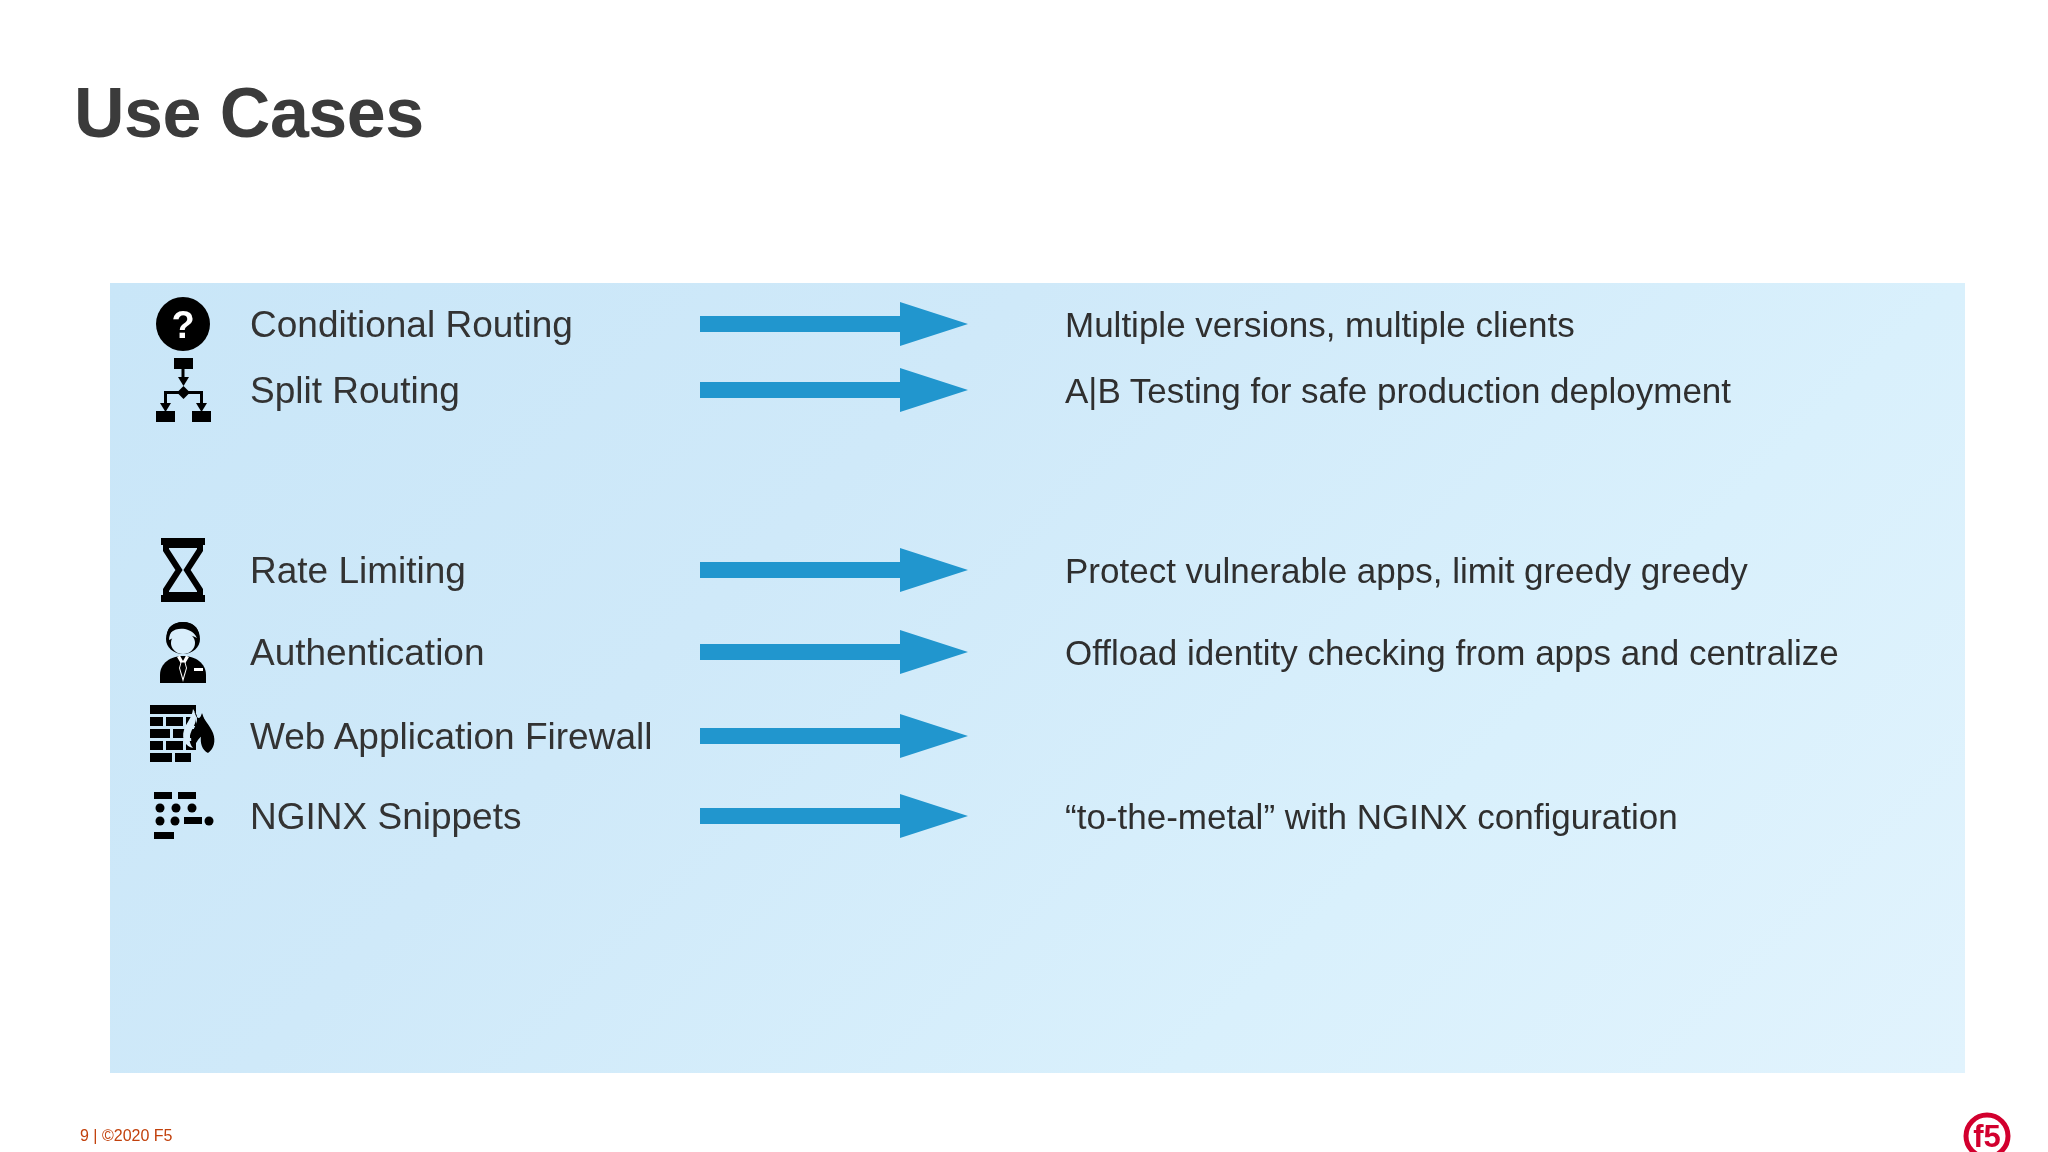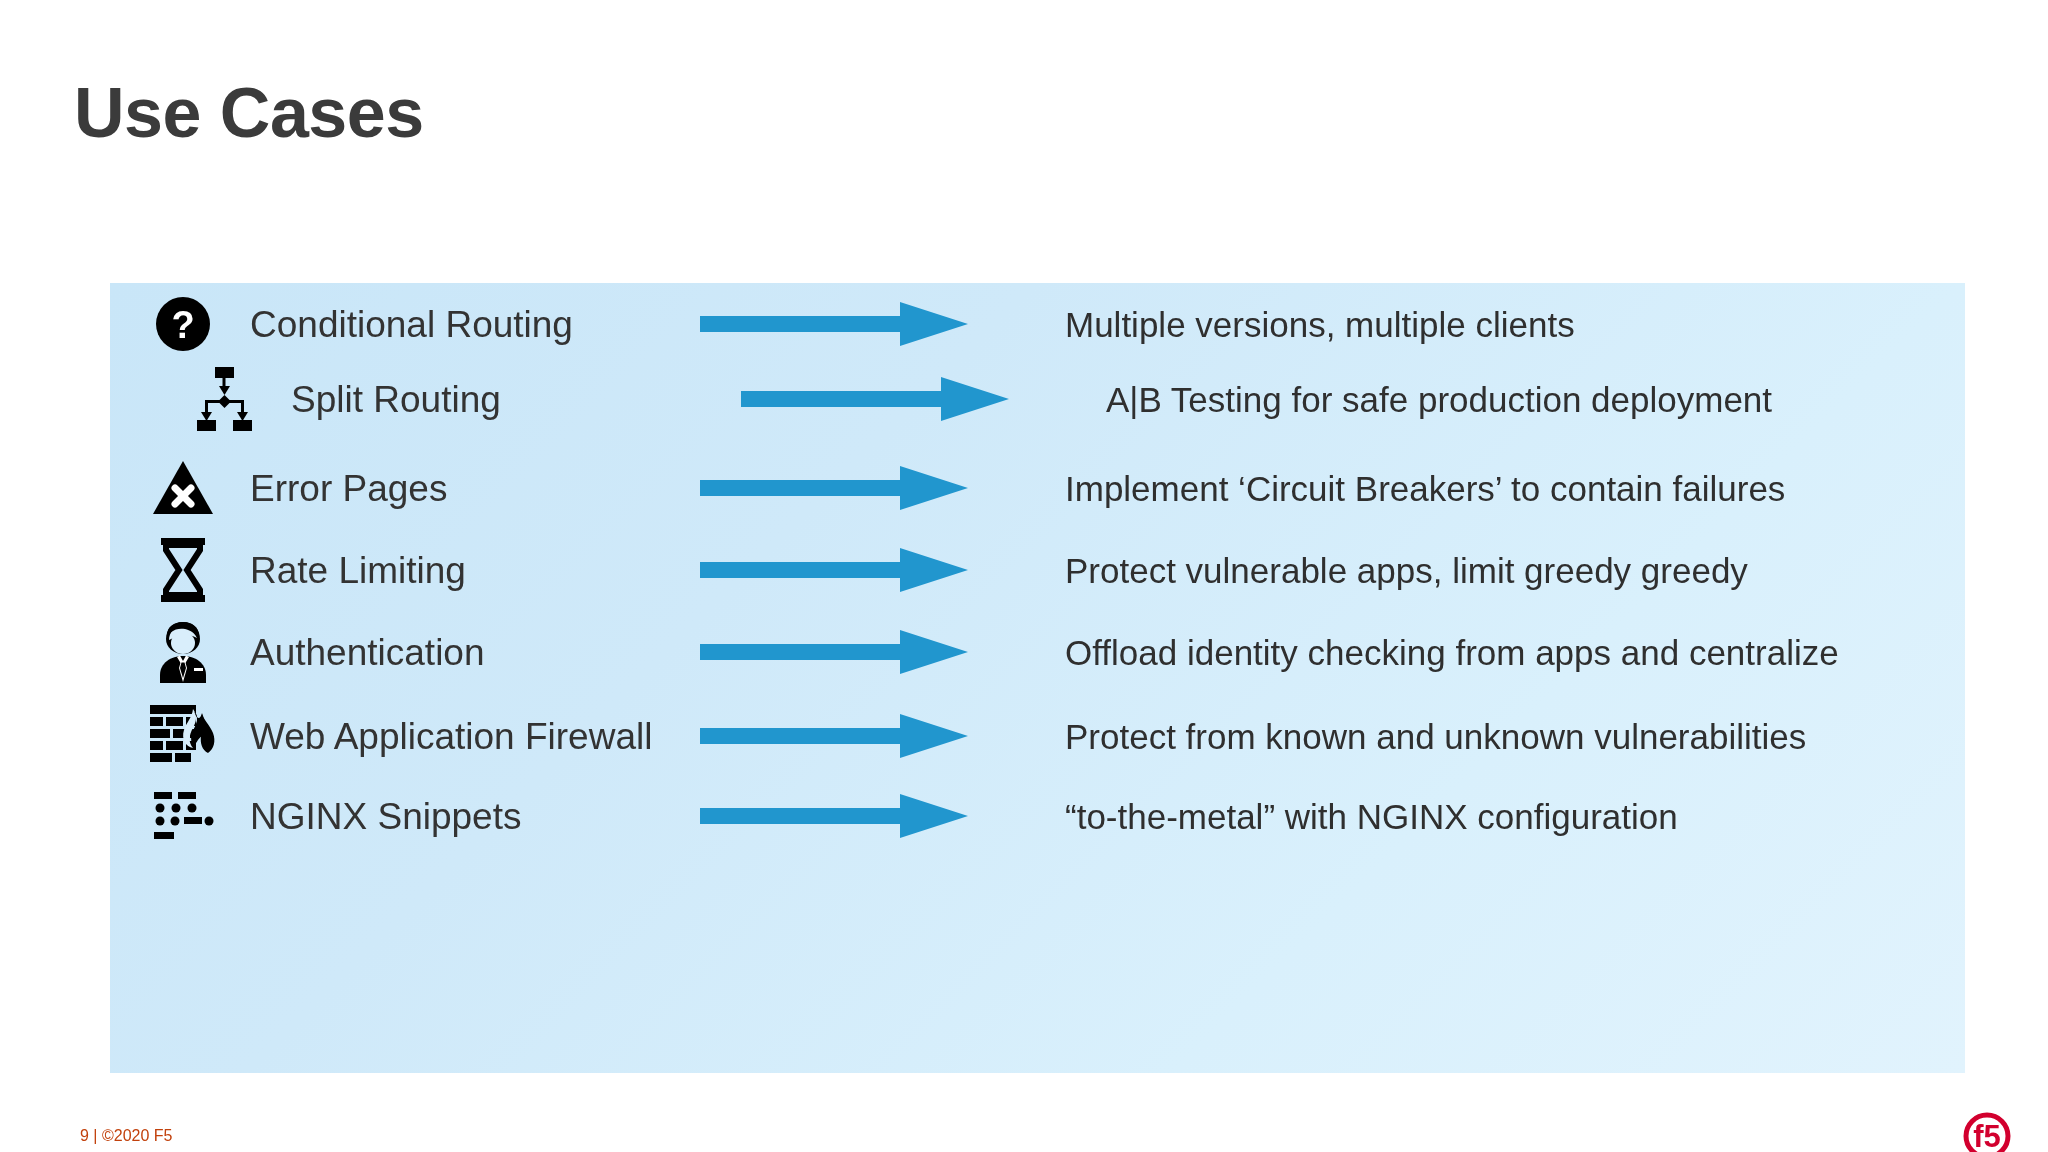--- a/index.html
+++ b/index.html
@@ -126,21 +126,21 @@
     </div>
     <div class="label-cell">Conditional Routing</div>
     <div class="arrow-cell">
       <svg width="270" height="48" viewBox="0 0 270 48">
         <polygon points="0,16 200,16 200,2 268,24 200,46 200,32 0,32" fill="#2196ce"></polygon>
       </svg>
     </div>
     <div class="desc-cell">Multiple versions, multiple clients</div>
   </div>
 
-  <div class="use-case-row" style="top:75px;margin-left:41px;">
+  <div class="use-case-row" style="top:66px;">
     <div class="icon-cell">
       <svg width="58" height="64" viewBox="0 0 58 64">
         <rect x="20" y="0" width="19" height="11" fill="#000000"></rect>
         <rect x="27.5" y="11" width="3" height="9" fill="#000000"></rect>
         <polygon points="24,19 35,19 29.5,28" fill="#000000"></polygon>
         <polygon points="29.5,28 36,34.5 29.5,41 23,34.5" fill="#000000"></polygon>
         <rect x="10" y="33" width="39" height="3" fill="#000000"></rect>
         <rect x="10" y="33" width="3" height="13" fill="#000000"></rect>
         <rect x="46" y="33" width="3" height="13" fill="#000000"></rect>
         <polygon points="6,45 17,45 11.5,54" fill="#000000"></polygon>
@@ -151,38 +151,20 @@
     </div>
     <div class="label-cell">Split Routing</div>
     <div class="arrow-cell">
       <svg width="270" height="48" viewBox="0 0 270 48">
         <polygon points="0,16 200,16 200,2 268,24 200,46 200,32 0,32" fill="#2196ce"></polygon>
       </svg>
     </div>
     <div class="desc-cell">A|B Testing for safe production deployment</div>
   </div>
 
-  <div class="use-case-row" style="top:164px;">
-    <div class="icon-cell">
-      <svg width="62" height="56" viewBox="0 0 62 56">
-        <path d="M31 1 L61 54 L1 54 Z" fill="#000000"></path>
-        <g stroke="#ffffff" stroke-width="7" stroke-linecap="round">
-          <line x1="23" y1="28" x2="39" y2="44"></line>
-          <line x1="39" y1="28" x2="23" y2="44"></line>
-        </g>
-      </svg>
-    </div>
-    <div class="label-cell">Error Pages</div>
-    <div class="arrow-cell">
-      <svg width="270" height="48" viewBox="0 0 270 48">
-        <polygon points="0,16 200,16 200,2 268,24 200,46 200,32 0,32" fill="#2196ce"></polygon>
-      </svg>
-    </div>
-    <div class="desc-cell">Implement ‘Circuit Breakers’ to contain failures</div>
-  </div>
 
   <div class="use-case-row" style="top:246px;">
     <div class="icon-cell">
       <svg width="50" height="64" viewBox="0 0 50 64">
         <rect x="3" y="0" width="44" height="7" fill="#000000"></rect>
         <rect x="3" y="57" width="44" height="7" fill="#000000"></rect>
         <path d="M8 7 L42 7 L42 12 L29 32 L42 52 L42 57 L8 57 L8 52 L21 32 L8 12 Z" fill="none" stroke="#000000" stroke-width="6" stroke-linejoin="miter"></path>
       </svg>
     </div>
     <div class="label-cell">Rate Limiting</div>
@@ -249,21 +231,20 @@
                  C51 38 53 45 58 47 C63 43 65 35 62 28 C59 21 54 17 52 9
                  C50 16 47 15 44 6 Z" fill="#000000"></path>
       </svg>
     </div>
     <div class="label-cell">Web Application Firewall</div>
     <div class="arrow-cell">
       <svg width="270" height="48" viewBox="0 0 270 48">
         <polygon points="0,16 200,16 200,2 268,24 200,46 200,32 0,32" fill="#2196ce"></polygon>
       </svg>
     </div>
-    <div class="desc-cell">Protect from known and unknown vulnerabilities</div>
   </div>
 
   <div class="use-case-row" style="top:492px;">
     <div class="icon-cell">
       <svg width="62" height="52" viewBox="0 0 62 52">
 
         <rect x="2" y="2" width="18" height="7" fill="#000000"></rect>
         <rect x="26" y="2" width="18" height="7" fill="#000000"></rect>
 
         <circle cx="8" cy="18" r="4.5" fill="#000000"></circle>

